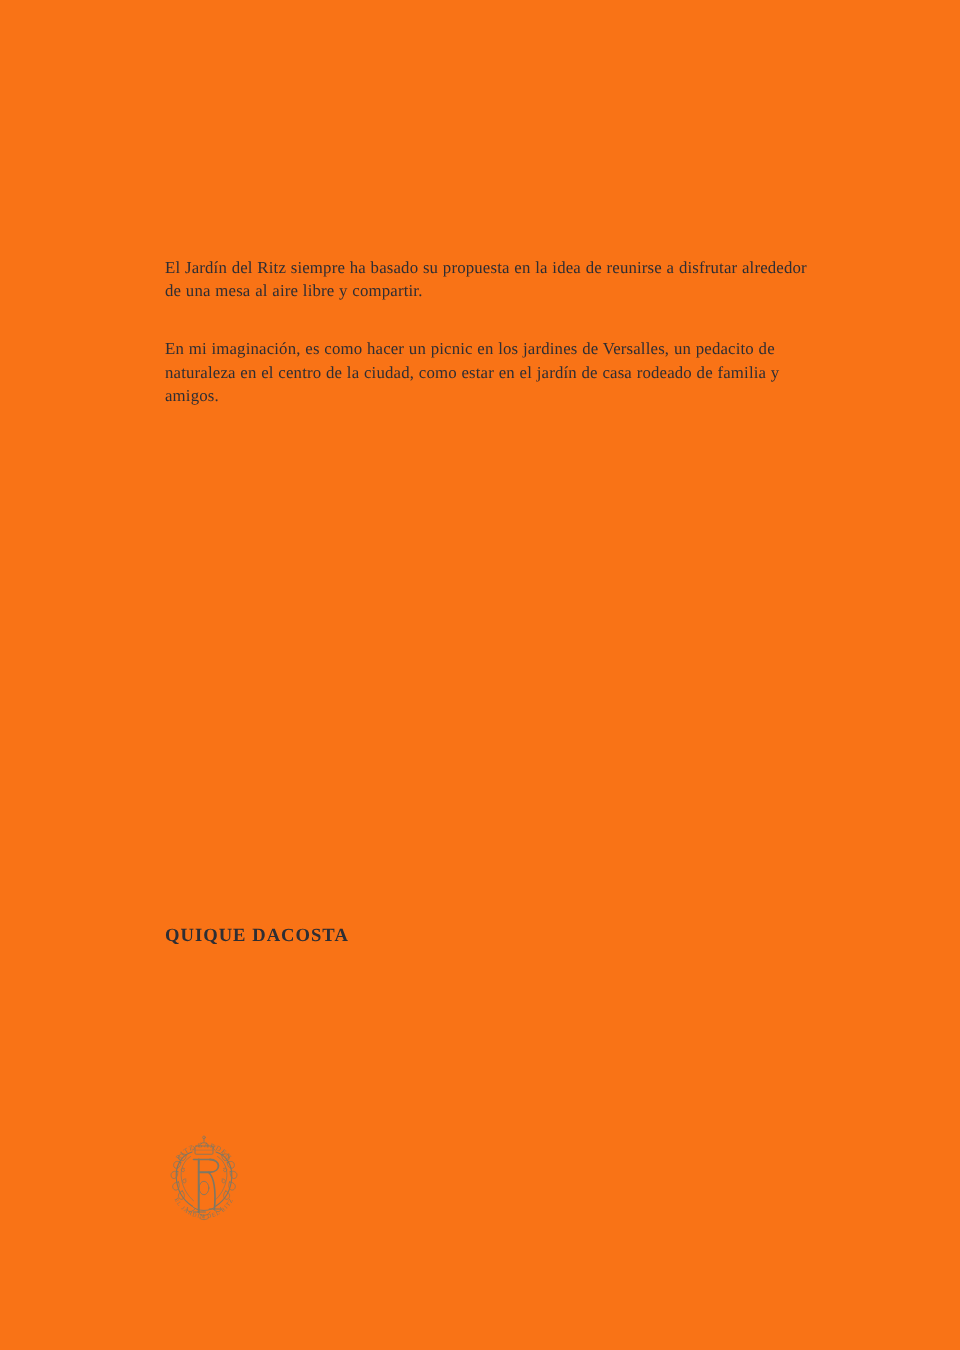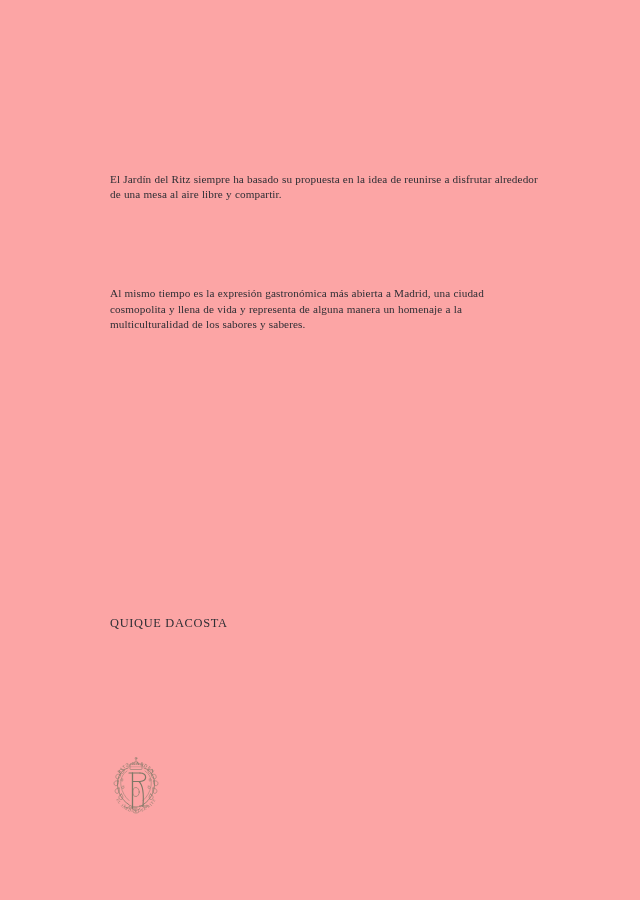--- a/index.html
+++ b/index.html
@@ -14,21 +14,21 @@
     position: relative;
     overflow: hidden;
     font-family: "Liberation Serif", "DejaVu Serif", serif;
     color: #2e2e34;
     -webkit-font-smoothing: antialiased;
   }
 
   .page {
     position: absolute;
     inset: 0;
-    background: #fca5a5;
+    background: #f97316;
   }
 
   .content {
     position: absolute;
     left: 110px;
     top: 172px;
     width: 428px;
   }
 
   .para {
@@ -48,20 +48,21 @@
 
   .signature {
     position: absolute;
     left: 110px;
     top: 615px;
     font-size: 12.4px;
     line-height: 16px;
     letter-spacing: 0.055em;
     color: #2e2e34;
     white-space: nowrap;
+    font-weight: bold;
   }
 
   .logo-wrap {
     position: absolute;
     left: 104px;
     top: 750px;
     width: 64px;
     height: 72px;
   }
   .logo-svg {
@@ -74,27 +75,27 @@
 <body>
 
 <div class="page">
 
   <div class="content">
 
     <p class="para">El Jardín del Ritz siempre ha basado su propuesta en la idea de reunirse a disfrutar alrededor de una mesa al aire libre y compartir.</p>
 
     <div class="gap-a"></div>
 
+    <p class="para">En mi imaginación, es como hacer un picnic en los jardines de Versalles, un pedacito de naturaleza en el centro de la ciudad, como estar en el jardín de casa rodeado de familia y amigos.</p>
 
     <div class="gap-b"></div>
 
 
     <div class="gap-c"></div>
 
-    <p class="para">Al mismo tiempo es la expresión gastronómica más abierta a Madrid, una ciudad cosmopolita y llena de vida y representa de alguna manera un homenaje a la multiculturalidad de los sabores y saberes.</p>
 
     <div class="gap-d"></div>
 
 
   </div>
 
   <div class="signature">QUIQUE DACOSTA</div>
 
   <div class="logo-wrap">
     <svg class="logo-svg" viewBox="0 0 128 144" xmlns="http://www.w3.org/2000/svg">

